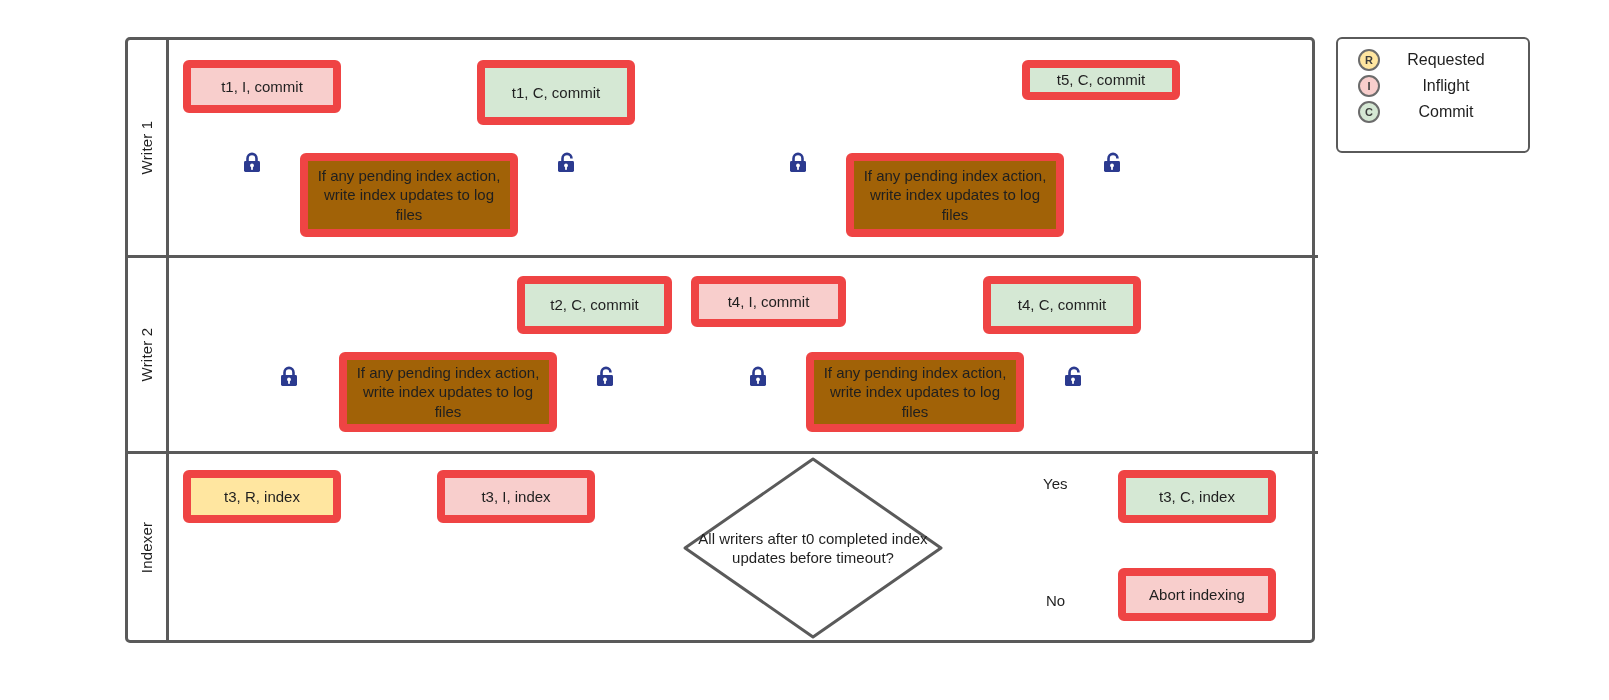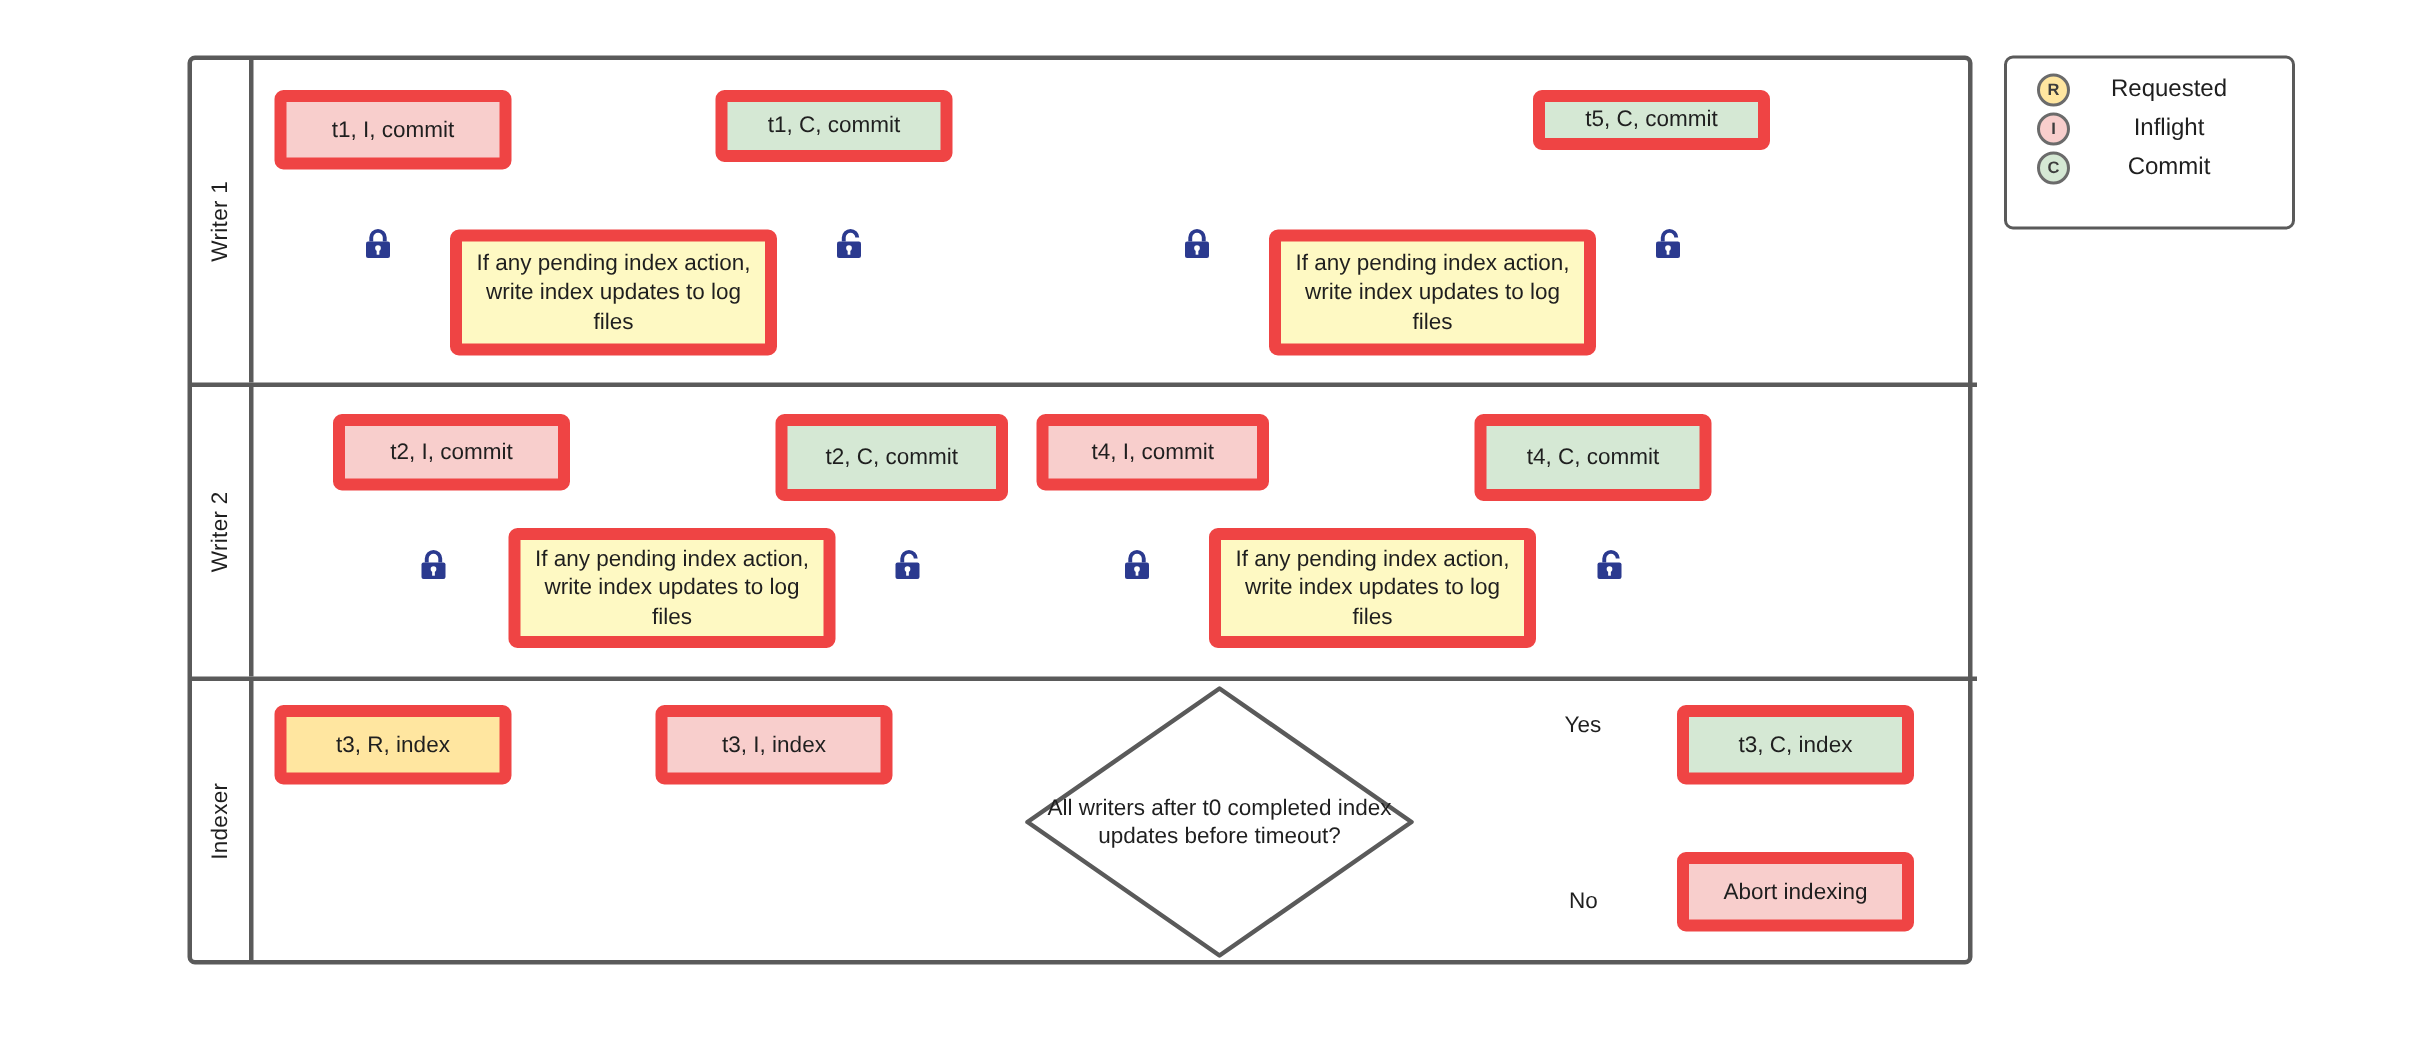--- a/index.html
+++ b/index.html
@@ -37,21 +37,21 @@
   .node{
     position:absolute;box-sizing:border-box;
     border:8px solid #ef4444;border-radius:6px;
     display:flex;align-items:center;justify-content:center;
     text-align:center;font-size:15px;line-height:1.28;color:#1f1f1f;
     padding:2px 6px;
   }
   .n-pink{background:#f8cecc;}
   .n-green{background:#d5e8d4;}
   .n-yellow{background:#ffe6a0;}
-  .n-white{background:#fef9c3;}
+  .n-white{background:#a16207;}
   .node.multiline{font-size:15px;}
 
   
   .diamond{position:absolute;}
   .diamond .dlabel{
     position:absolute;left:0;top:0;width:100%;height:100%;
     display:flex;align-items:center;justify-content:center;text-align:center;
     font-size:15px;line-height:1.3;color:#1f1f1f;
   }
 
@@ -141,30 +141,29 @@
     <div class="lane last" style="top:414px;height:186px;">
       <div class="lane-header">
         <div class="lane-title">Indexer</div>
       </div>
       <div class="lane-body"></div>
     </div>
   </div>
 
   <div class="node n-pink" style="left:183px;top:60px;width:158px;height:53px;">t1, I, commit</div>
 
-  <div class="node n-green" style="left:477px;top:60px;width:158px;height:48px;">t1, C, commit</div>
+  <div class="node n-green" style="left:477px;top:60px;width:158px;height:65px;">t1, C, commit</div>
 
   <div class="node n-white multiline" style="left:300px;top:153px;width:218px;height:84px;">If any pending index action, write index updates to log files</div>
 
 
   <div class="node n-green" style="left:1022px;top:60px;width:158px;height:40px;">t5, C, commit</div>
 
   <div class="node n-white multiline" style="left:846px;top:153px;width:218px;height:84px;">If any pending index action, write index updates to log files</div>
 
-  <div class="node n-pink" style="left:222px;top:276px;width:158px;height:51px;">t2, I, commit</div>
 
   <div class="node n-green" style="left:517px;top:276px;width:155px;height:58px;">t2, C, commit</div>
 
   <div class="node n-white multiline" style="left:339px;top:352px;width:218px;height:80px;">If any pending index action, write index updates to log files</div>
 
   <div class="node n-pink" style="left:691px;top:276px;width:155px;height:51px;">t4, I, commit</div>
 
   <div class="node n-green" style="left:983px;top:276px;width:158px;height:58px;">t4, C, commit</div>
 
   <div class="node n-white multiline" style="left:806px;top:352px;width:218px;height:80px;">If any pending index action, write index updates to log files</div>

